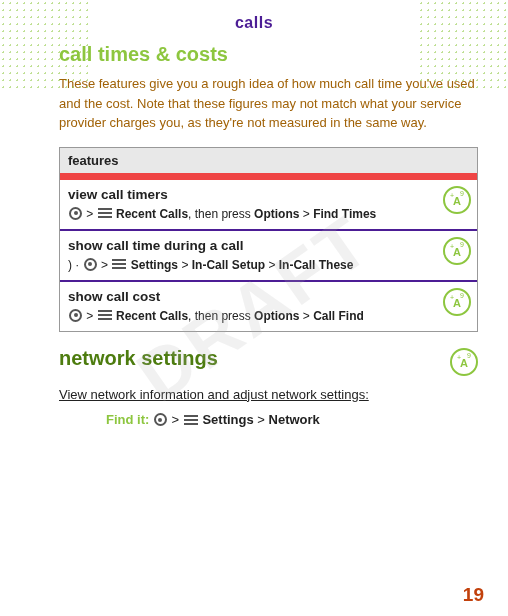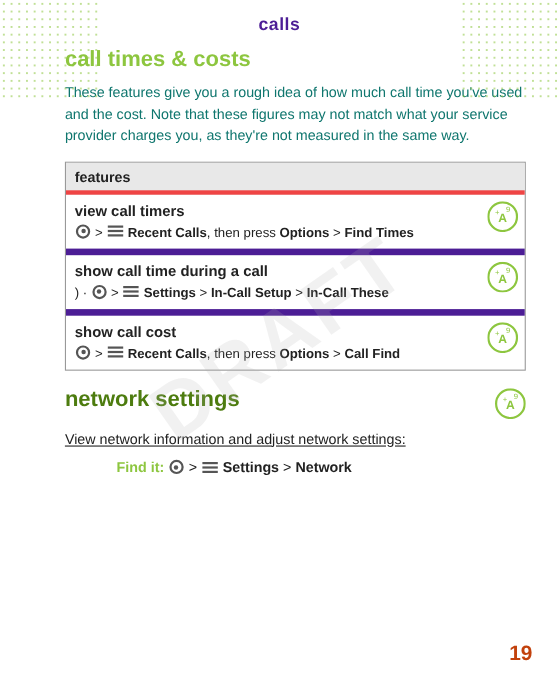--- a/index.html
+++ b/index.html
@@ -44,42 +44,42 @@
     .section-heading {
       color: #8dc63f;
       font-size: 20px;
       font-weight: bold;
       margin-bottom: 8px;
       line-height: 1.2;
     }
 
     .section-intro {
       font-size: 13px;
-      color: #0f766e;
+      color: #a16207;
       line-height: 1.5;
       margin-bottom: 14px;
     }
 
     
     .features-table {
       border: 1.5px solid #999;
       width: 100%;
       margin-bottom: 14px;
     }
 
     .features-header {
       background: #e8e8e8;
       padding: 5px 8px;
       font-size: 13px;
       font-weight: bold;
-      border-bottom: 4px solid #ef4444;
+      border-bottom: 7px solid #ef4444;
     }
 
     .feature-row {
-      border-bottom: 6px solid #4c1d95;
+      border-bottom: 2px solid #4c1d95;
       padding: 7px 8px 6px 8px;
       position: relative;
     }
     .feature-row:last-child {
       border-bottom: none;
     }
 
     .feature-title {
       font-size: 13.5px;
       font-weight: bold;

